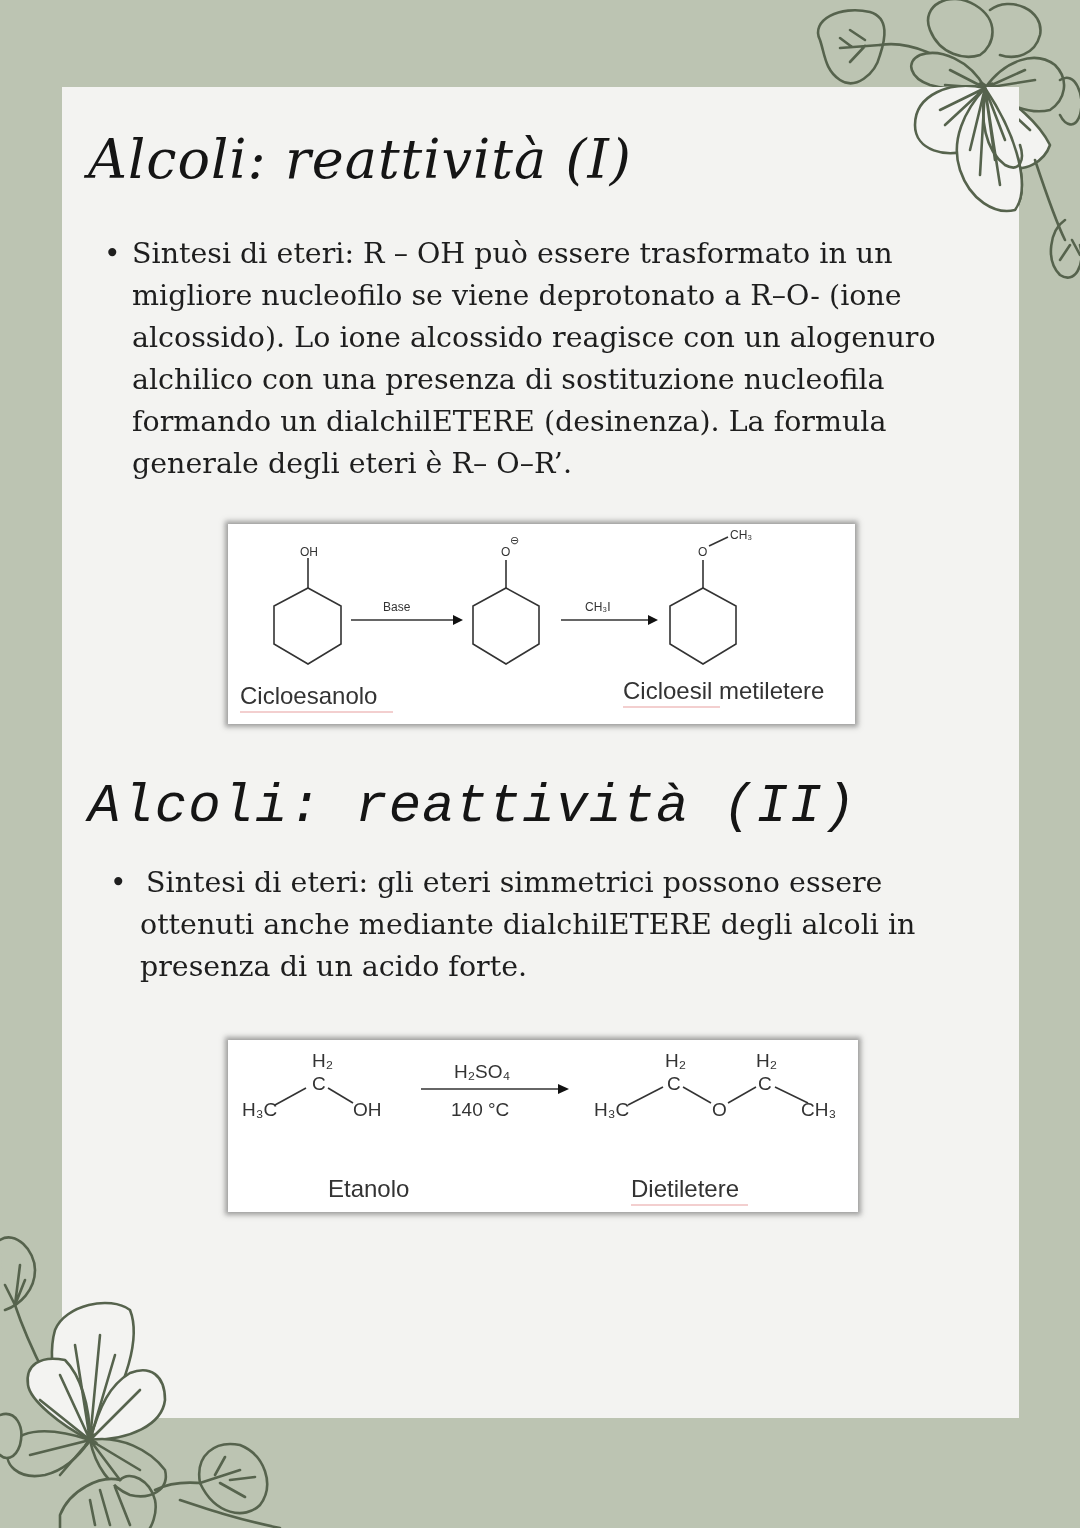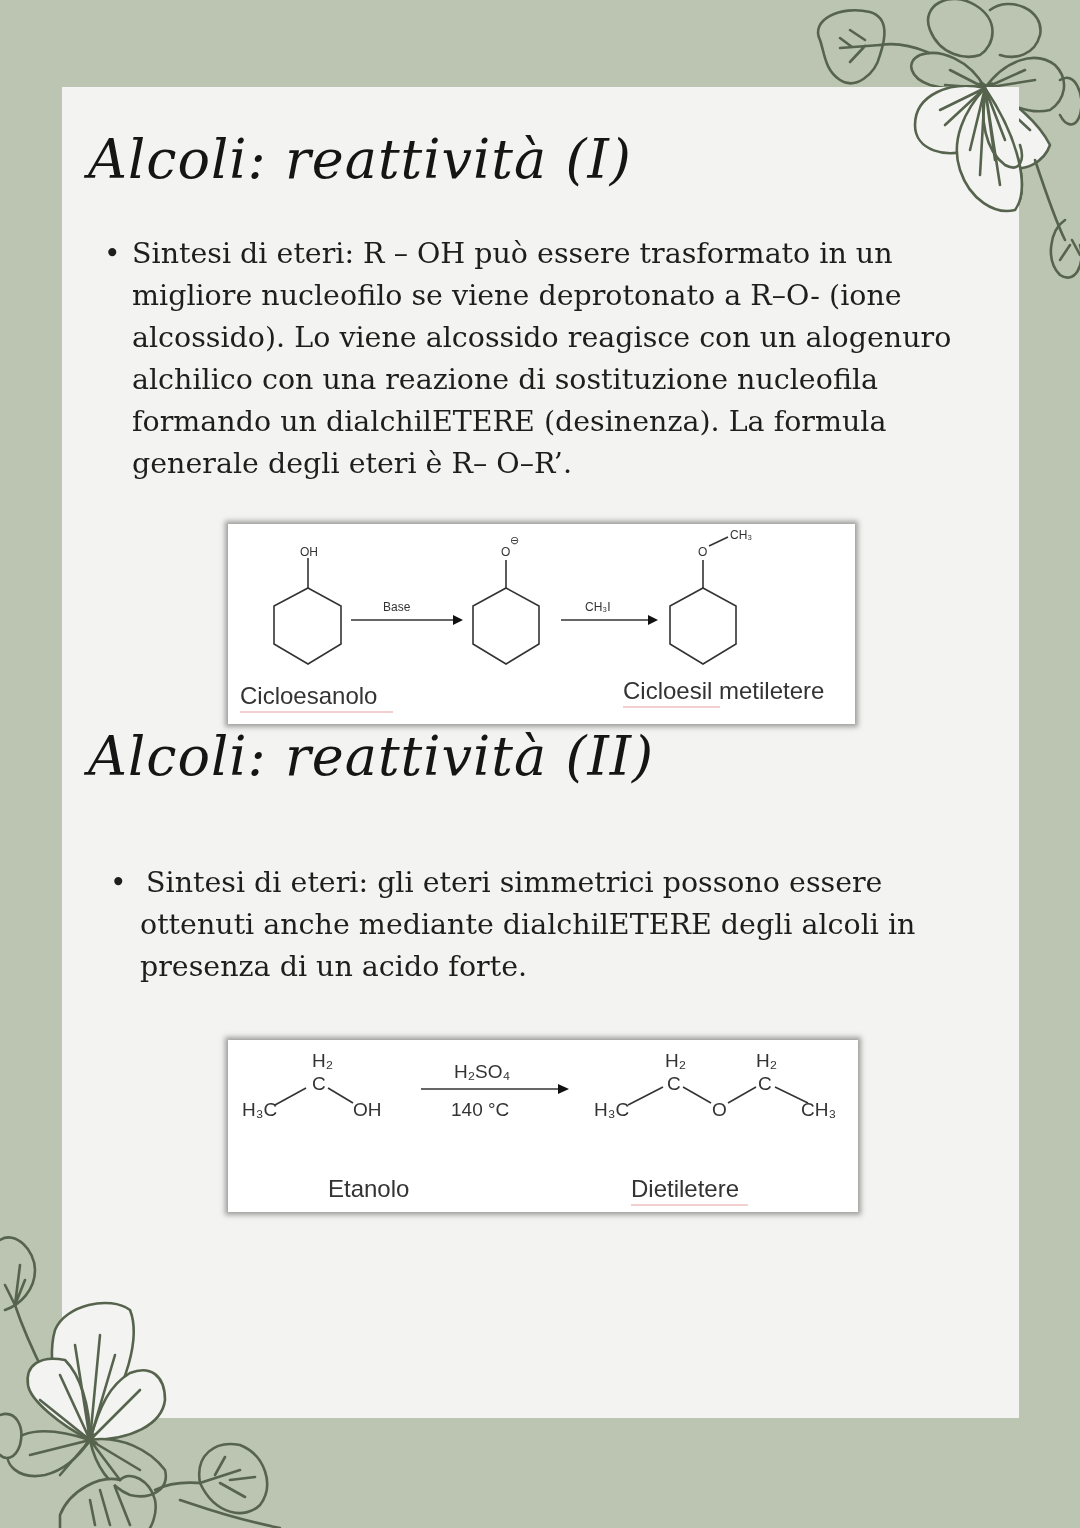--- a/index.html
+++ b/index.html
@@ -99,21 +99,21 @@
     <path d="M180 275 C210 285 240 295 280 303"></path>
 
     <path d="M0 190 C15 185 25 200 20 220 C15 235 5 235 0 230" fill="#bcc4b2"></path>
   </g>
 </svg>
 
 <h1 class="title" style="top:133px;">Alcoli: reattività (I)</h1>
 
 <div class="bullet-block" style="left:132px; top:233px; width:850px;">
   <span class="dot">•</span>
-  <b>Sintesi di eteri:</b><span> R – OH può essere trasformato in un migliore nucleofilo se viene deprotonato a R–O- (ione alcossido). Lo </span><b>viene alcossido</b><span> reagisce con un alogenuro alchilico con una reazione di sostituzione nucleofila formando un dialchilETERE (desinenza). La formula generale degli eteri è </span><b>R– O–R’.</b>
+  <b>Sintesi di eteri:</b><span> R – OH può essere trasformato in un migliore nucleofilo se viene deprotonato a R–O- (ione alcossido). Lo </span><b>ione alcossido</b><span> reagisce con un alogenuro alchilico con una presenza di sostituzione nucleofila formando un dialchilETERE (desinenza). La formula generale degli eteri è </span><b>R– O–R’.</b>
 </div>
 
 <div class="figure" style="left:228px; top:524px; width:627px; height:200px;">
   <svg width="627" height="200" viewBox="0 0 627 200" font-family="Liberation Sans, sans-serif">
     <g fill="none" stroke="#333" stroke-width="1.6">
 
       <polygon points="80,64 113,82 113,120 80,140 46,120 46,82"></polygon>
       <line x1="80" y1="64" x2="80" y2="34"></line>
 
       <line x1="123" y1="96" x2="225" y2="96"></line>
@@ -140,21 +140,21 @@
     </g>
     <g fill="#333" font-size="24">
       <text x="12" y="180">Cicloesanolo</text>
       <text x="395" y="175">Cicloesil metiletere</text>
     </g>
     <line x1="12" y1="188" x2="165" y2="188" stroke="#e8a0a0" stroke-width="1.2"></line>
     <line x1="395" y1="183" x2="492" y2="183" stroke="#e8a0a0" stroke-width="1.2"></line>
   </svg>
 </div>
 
-<h1 class="title" style="top:730px;">Alcoli: reattività (II)</h1>
+<h1 class="title" style="top:780px;font-family:Liberation Mono, monospace;">Alcoli: reattività (II)</h1>
 
 <div class="bullet-block" style="left:140px; top:862px; width:850px;">
   <span class="dot" style="left:-30px;">•</span>
   <b style="margin-left:6px;margin-top:8px;">Sintesi di eteri</b><span>: gli eteri simmetrici possono essere ottenuti anche mediante </span><b>dialchilETERE</b><span> degli alcoli in presenza di un acido forte.</span>
 </div>
 
 <div class="figure" style="left:228px; top:1040px; width:630px; height:172px;">
   <svg width="630" height="172" viewBox="0 0 630 172" font-family="Liberation Sans, sans-serif">
     <g fill="none" stroke="#333" stroke-width="1.6">
 

